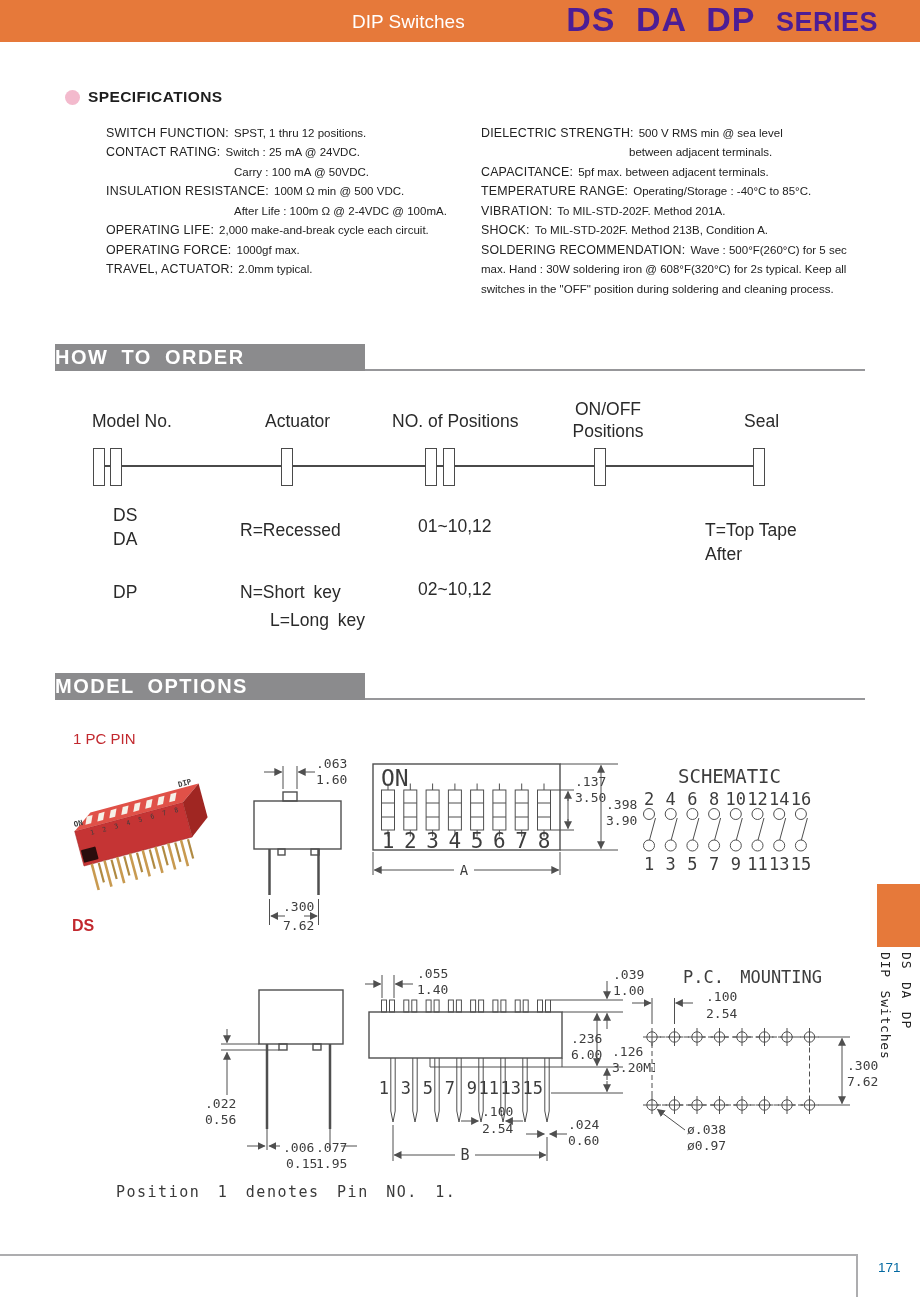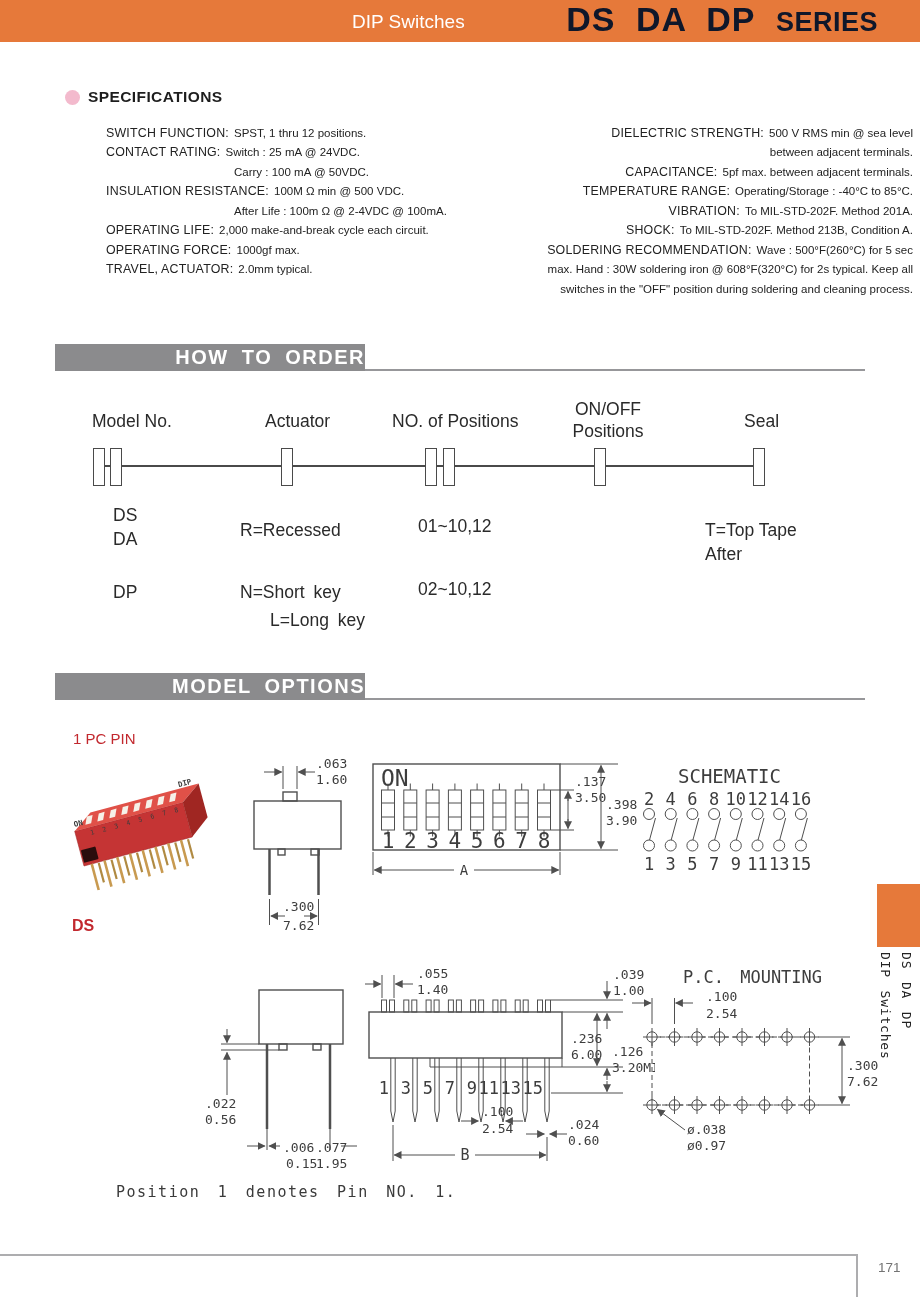--- a/index.html
+++ b/index.html
@@ -2,32 +2,32 @@
 <html><head>
 <meta charset="utf-8">
 <style>
   html,body{margin:0;padding:0;background:#fff;}
   .page{position:relative;width:920px;height:1297px;background:#fff;overflow:hidden;
         font-family:"Liberation Sans",sans-serif;color:#1d1d1d;}
   .abs{position:absolute;}
   
   .hdr{left:0;top:0;width:920px;height:42px;background:#E6793A;}
   .hdr-sub{left:352px;top:11px;font-size:19px;color:#fff;}
-  .hdr-title{right:42px;top:0px;color:#0f172a;font-weight:bold;font-size:34px;letter-spacing:1px;word-spacing:10px;}
+  .hdr-title{right:42px;top:0px;color:#4c1d95;font-weight:bold;font-size:34px;letter-spacing:1px;word-spacing:10px;}
   .hdr-suffix{font-size:27px;letter-spacing:0.5px;}
   
   .bullet{left:65px;top:90px;width:15px;height:15px;border-radius:50%;background:#F3BACD;}
   .spec-h{left:88px;top:88px;font-size:15.5px;font-weight:bold;letter-spacing:0.4px;}
   .spec-col{line-height:19.45px;font-size:11.5px;color:#222;}
   .spec-line{white-space:nowrap;}
   .spec-label{font-size:12.4px;letter-spacing:0.2px;margin-right:5px;margin-left:18px;}
   .spec-label:empty{margin-right:0;}
   
   .banner{left:55px;width:310px;height:27px;background:#8B8B8D;color:#fff;font-weight:bold;
-          font-size:20px;letter-spacing:1.5px;word-spacing:6px;text-align:right;line-height:27px;}
+          font-size:20px;letter-spacing:1.5px;word-spacing:6px;text-align:left;line-height:27px;}
   .banner-ext{left:55px;width:810px;height:2.5px;background:#97979A;}
   
   .o-h{font-size:17.5px;color:#2a2a2a;}
   .obox{width:10px;height:36px;border:1.6px solid #4a4a4a;background:#fff;}
   .oline{height:1.8px;background:#4a4a4a;}
   .o-t{font-size:17.5px;color:#2a2a2a;}
   .wsp{word-spacing:4px;}
   .red{color:#C2282E;}
   .pcpin{left:73px;top:730px;font-size:15px;}
   .ds-label{left:72px;top:917px;font-size:16px;font-weight:bold;}
@@ -42,21 +42,21 @@
   .f19{font-size:19px;} .f21{font-size:21px;} .f23{font-size:23px;}
   
   .note{left:116px;top:1183px;font-family:"DejaVu Sans Mono",monospace;font-size:15px;
         letter-spacing:1.5px;word-spacing:7px;color:#3a3a3a;}
   .tab-orange{left:877px;top:884px;width:43px;height:63px;background:#E6793A;}
   .tab-text{left:874px;top:952px;height:150px;writing-mode:vertical-rl;font-size:13px;
             letter-spacing:0.8px;word-spacing:4px;line-height:1.6;color:#222;
             font-family:"DejaVu Sans Mono",monospace;}
   .foot-h{left:0;top:1254px;width:858px;height:2px;background:#ADADAF;}
   .foot-v{left:856px;top:1254px;width:2px;height:43px;background:#ADADAF;}
-  .pagenum{left:878px;top:1260px;font-size:13.5px;color:#737373;}
+  .pagenum{left:878px;top:1260px;font-size:13.5px;color:#0369a1;}
 </style>
 </head>
 <body>
 
 <div class="page">
 
   <div class="abs hdr">
     <div class="abs hdr-sub">DIP Switches</div>
     <div class="abs hdr-title"><span>DS DA DP</span>&nbsp;<span class="hdr-suffix">SERIES</span></div>
   </div>
@@ -68,21 +68,21 @@
     <div class="spec-line"><span class="spec-label">SWITCH FUNCTION:</span><span>SPST, 1 thru 12 positions.</span></div>
     <div class="spec-line"><span class="spec-label">CONTACT RATING:</span><span>Switch : 25 mA @ 24VDC.</span></div>
     <div class="spec-line" style="padding-left:128px;"><span class="spec-label"></span><span>Carry : 100 mA @ 50VDC.</span></div>
     <div class="spec-line"><span class="spec-label">INSULATION RESISTANCE:</span><span>100M Ω min @ 500 VDC.</span></div>
     <div class="spec-line" style="padding-left:128px;"><span class="spec-label"></span><span>After Life : 100m Ω @ 2-4VDC @ 100mA.</span></div>
     <div class="spec-line"><span class="spec-label">OPERATING LIFE:</span><span>2,000 make-and-break cycle each circuit.</span></div>
     <div class="spec-line"><span class="spec-label">OPERATING FORCE:</span><span>1000gf max.</span></div>
     <div class="spec-line"><span class="spec-label">TRAVEL, ACTUATOR:</span><span>2.0mm typical.</span></div>
   </div>
 
-  <div class="abs spec-col" style="left:463px;top:124px;width:450px;text-align:right;">
+  <div class="abs spec-col" style="left:463px;top:124px;width:450px;">
     <div class="spec-line"><span class="spec-label">DIELECTRIC STRENGTH:</span><span>500 V RMS min @ sea level</span></div>
     <div class="spec-line" style="padding-left:148px;"><span class="spec-label"></span><span>between adjacent terminals.</span></div>
     <div class="spec-line"><span class="spec-label">CAPACITANCE:</span><span>5pf max. between adjacent terminals.</span></div>
     <div class="spec-line"><span class="spec-label">TEMPERATURE RANGE:</span><span>Operating/Storage : -40°C to 85°C.</span></div>
     <div class="spec-line"><span class="spec-label">VIBRATION:</span><span>To MIL-STD-202F. Method 201A.</span></div>
     <div class="spec-line"><span class="spec-label">SHOCK:</span><span>To MIL-STD-202F. Method 213B, Condition A.</span></div>
     <div class="spec-line"><span class="spec-label">SOLDERING RECOMMENDATION:</span><span>Wave : 500°F(260°C) for 5 sec</span></div>
     <div class="spec-line"><span class="spec-label"></span><span>max. Hand : 30W soldering iron @ 608°F(320°C) for 2s typical. Keep all</span></div>
     <div class="spec-line"><span class="spec-label"></span><span>switches in the "OFF" position during soldering and cleaning process.</span></div>
   </div>

